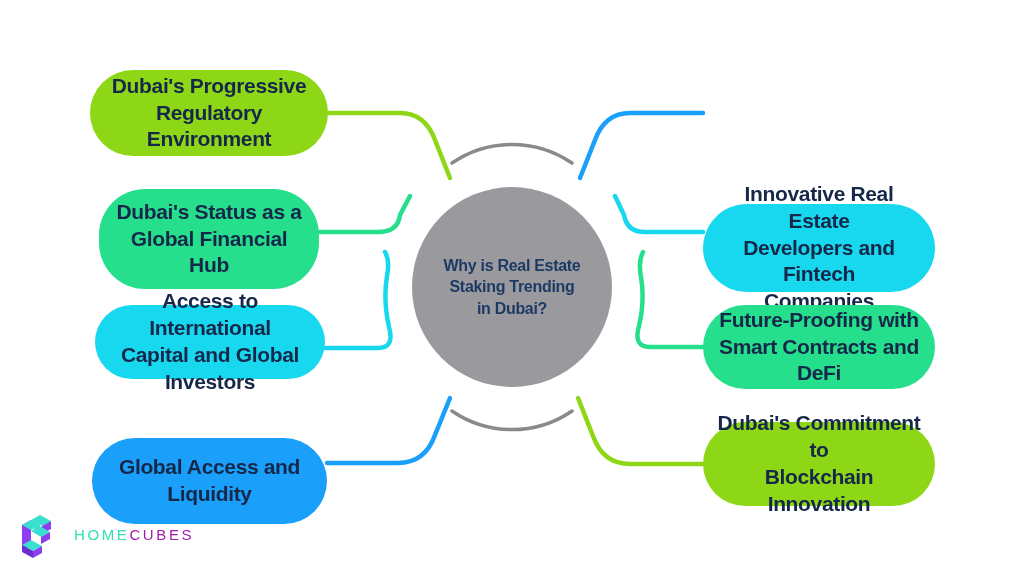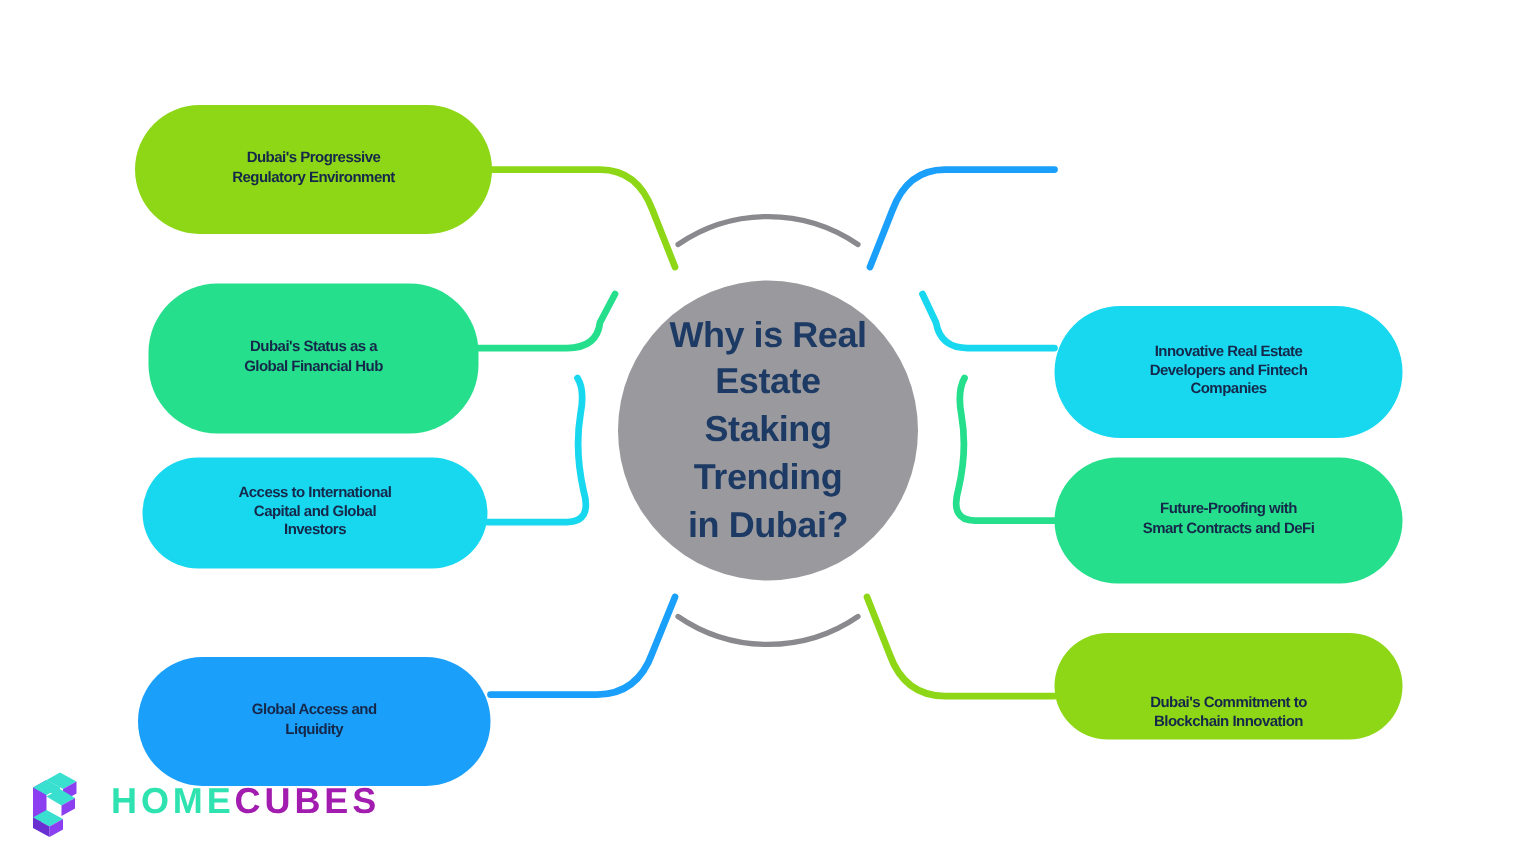--- a/index.html
+++ b/index.html
@@ -29,70 +29,70 @@
     width: 200px; height: 200px;
     border-radius: 50%;
     background: #9a9a9e;
     display: flex;
     align-items: center;
     justify-content: center;
     text-align: center;
   }
   .hub-text {
     color: #1d3a64;
-    font-size: 24px;
+    font-size: 16px;
     font-weight: 700;
     line-height: 1.32;
     letter-spacing: -0.3px;
     padding: 0 10px;
     white-space: pre-line;
   }
 
   
   .node {
     position: absolute;
     display: flex;
     align-items: center;
     justify-content: center;
     text-align: center;
     border-radius: 46px;
     padding: 4px 14px;
   }
   .node-text {
     color: #16284a;
     font-weight: 700;
-    font-size: 10px;
+    font-size: 21px;
     line-height: 1.28;
     letter-spacing: -0.35px;
     white-space: pre-line;
   }
 
   
   #node-l1 { left: 90px;  top: 70px;  width: 238px; height: 86px; }
   #node-l2 { left: 99px;  top: 189px; width: 220px; height: 100px; }
   #node-l3 { left: 95px;  top: 305px; width: 230px; height: 74px; }
   #node-l4 { left: 92px;  top: 438px; width: 235px; height: 86px; }
   
   #node-r1 { left: 703px; top: 70px;  width: 232px; height: 86px; }
   #node-r2 { left: 703px; top: 204px; width: 232px; height: 88px; }
   #node-r3 { left: 703px; top: 305px; width: 232px; height: 84px; }
-  #node-r4 { left: 703px; top: 422px; width: 232px; height: 71px; align-items: flex-end; }
+  #node-r4 { left: 703px; top: 422px; width: 232px; height: 84px; }
 
   
   .logo {
     position: absolute;
     left: 20px; top: 512px;
     display: flex;
     align-items: center;
     gap: 12px;
   }
   .logo-mark { width: 42px; height: 46px; display: block; }
   .logo-word {
-    font-size: 24px;
-    font-weight: 700;
+    font-size: 15px;
+    font-weight: 400;
     letter-spacing: 2.6px;
   }
   .logo-home { color: #2fe3b0; }
   .logo-cubes { color: #a21caf; }
 </style>
 </head>
 <body>
 
 <div id="canvas">
 

